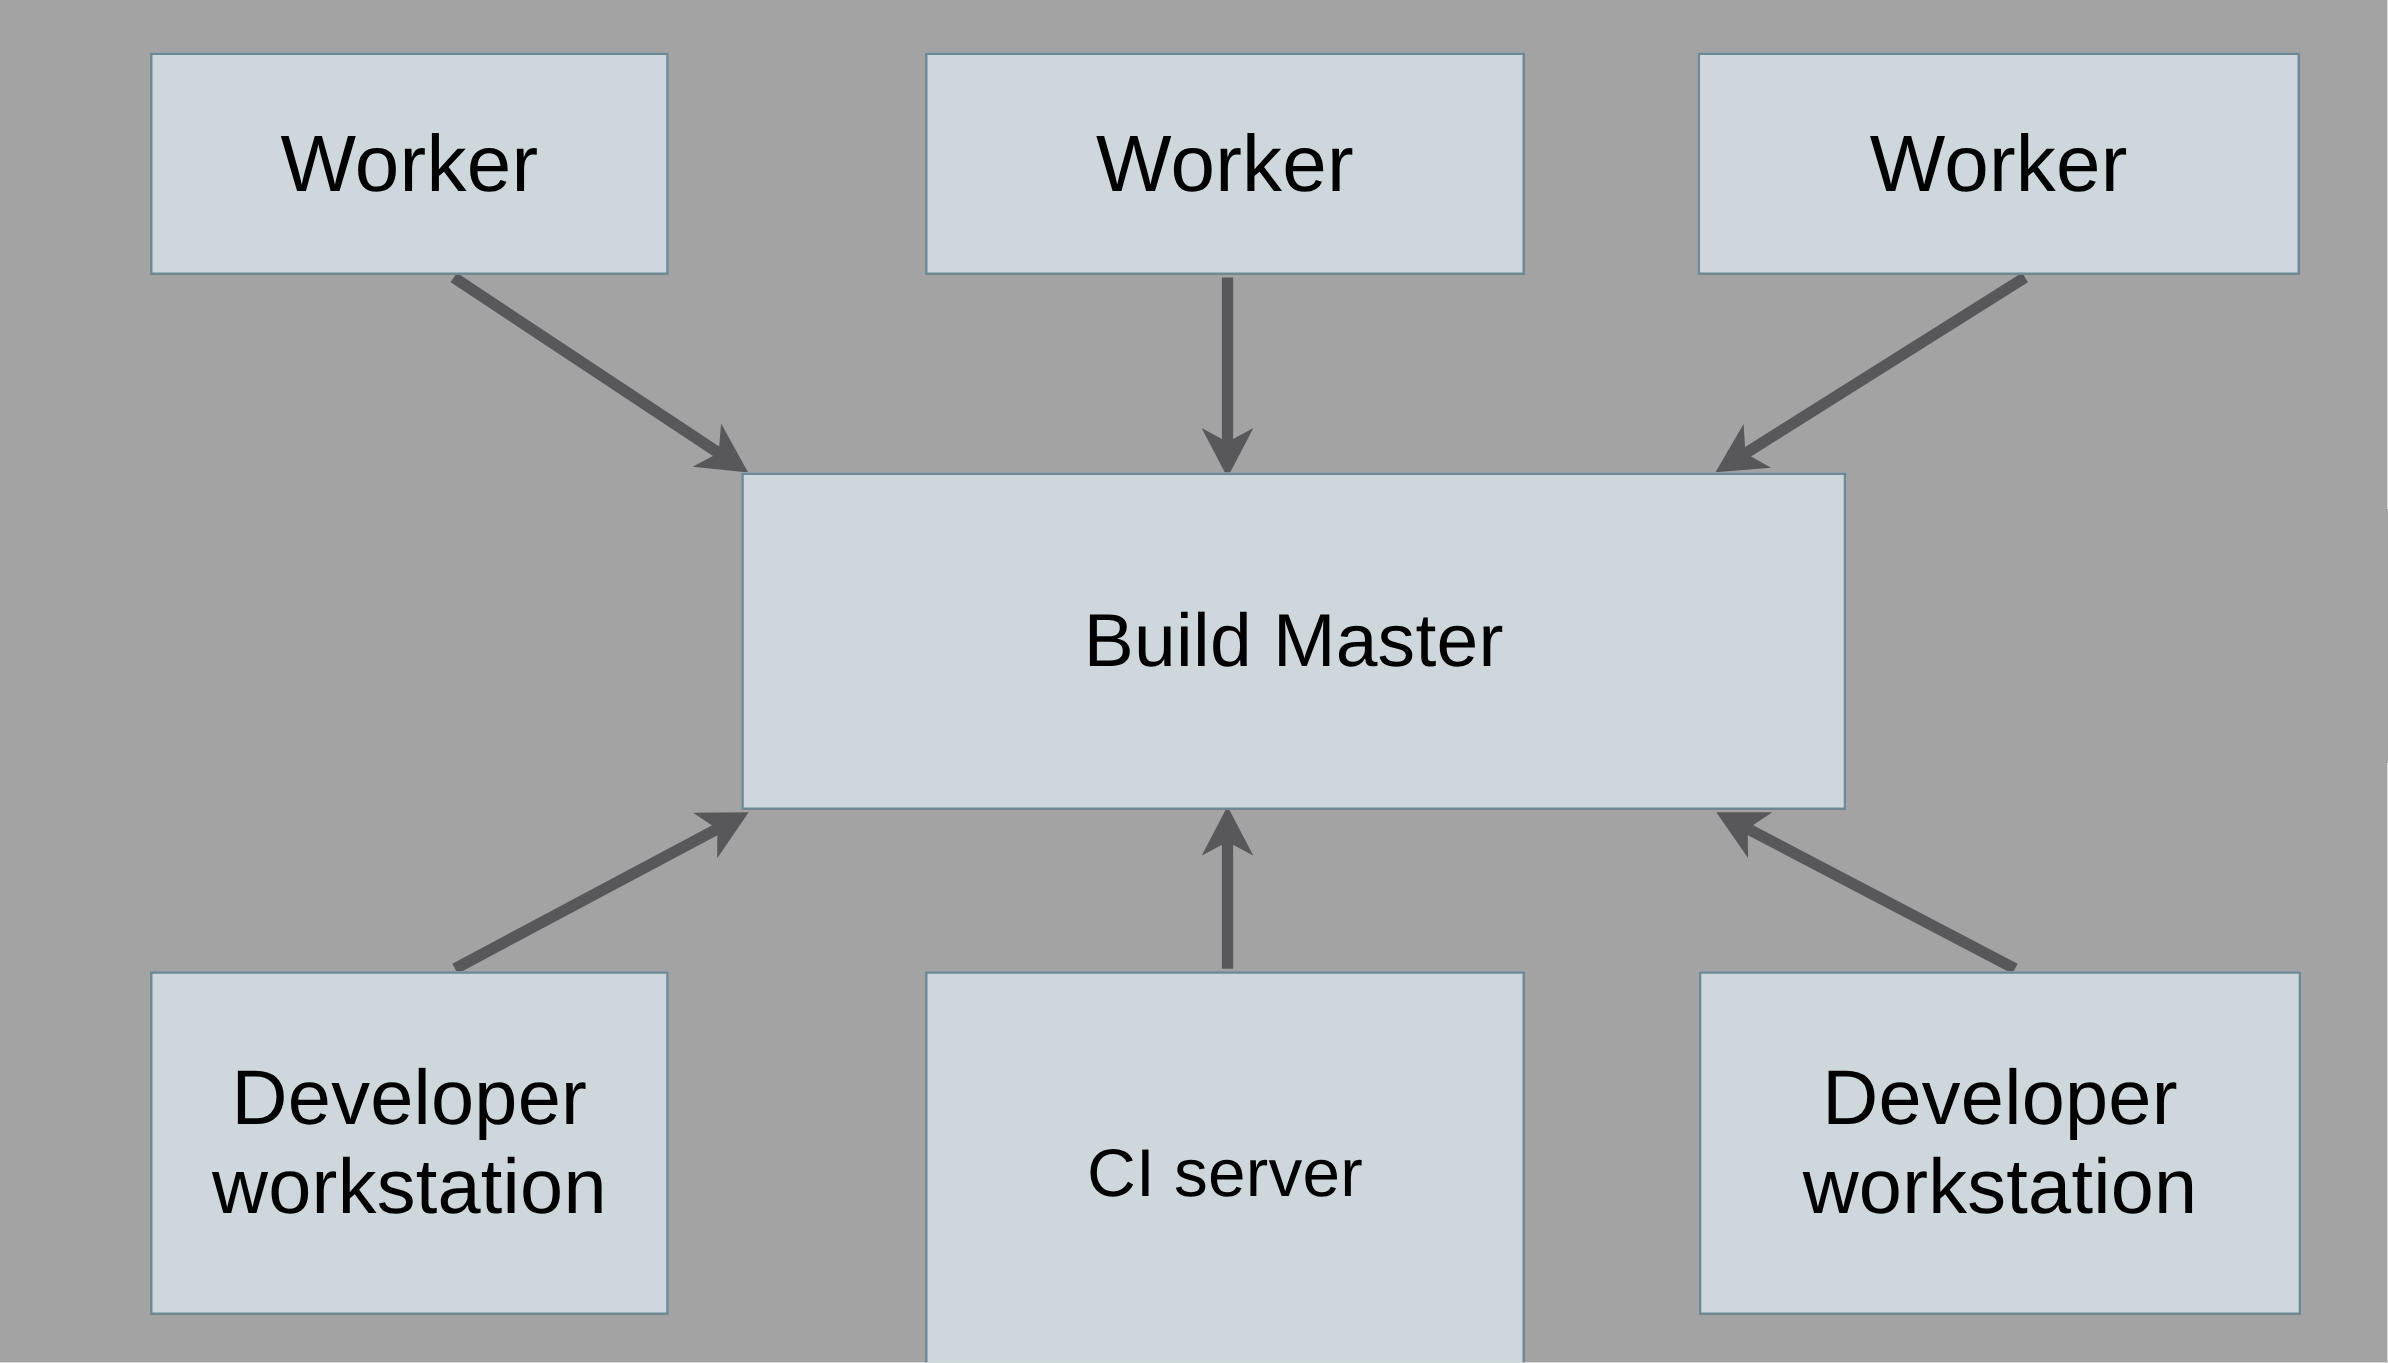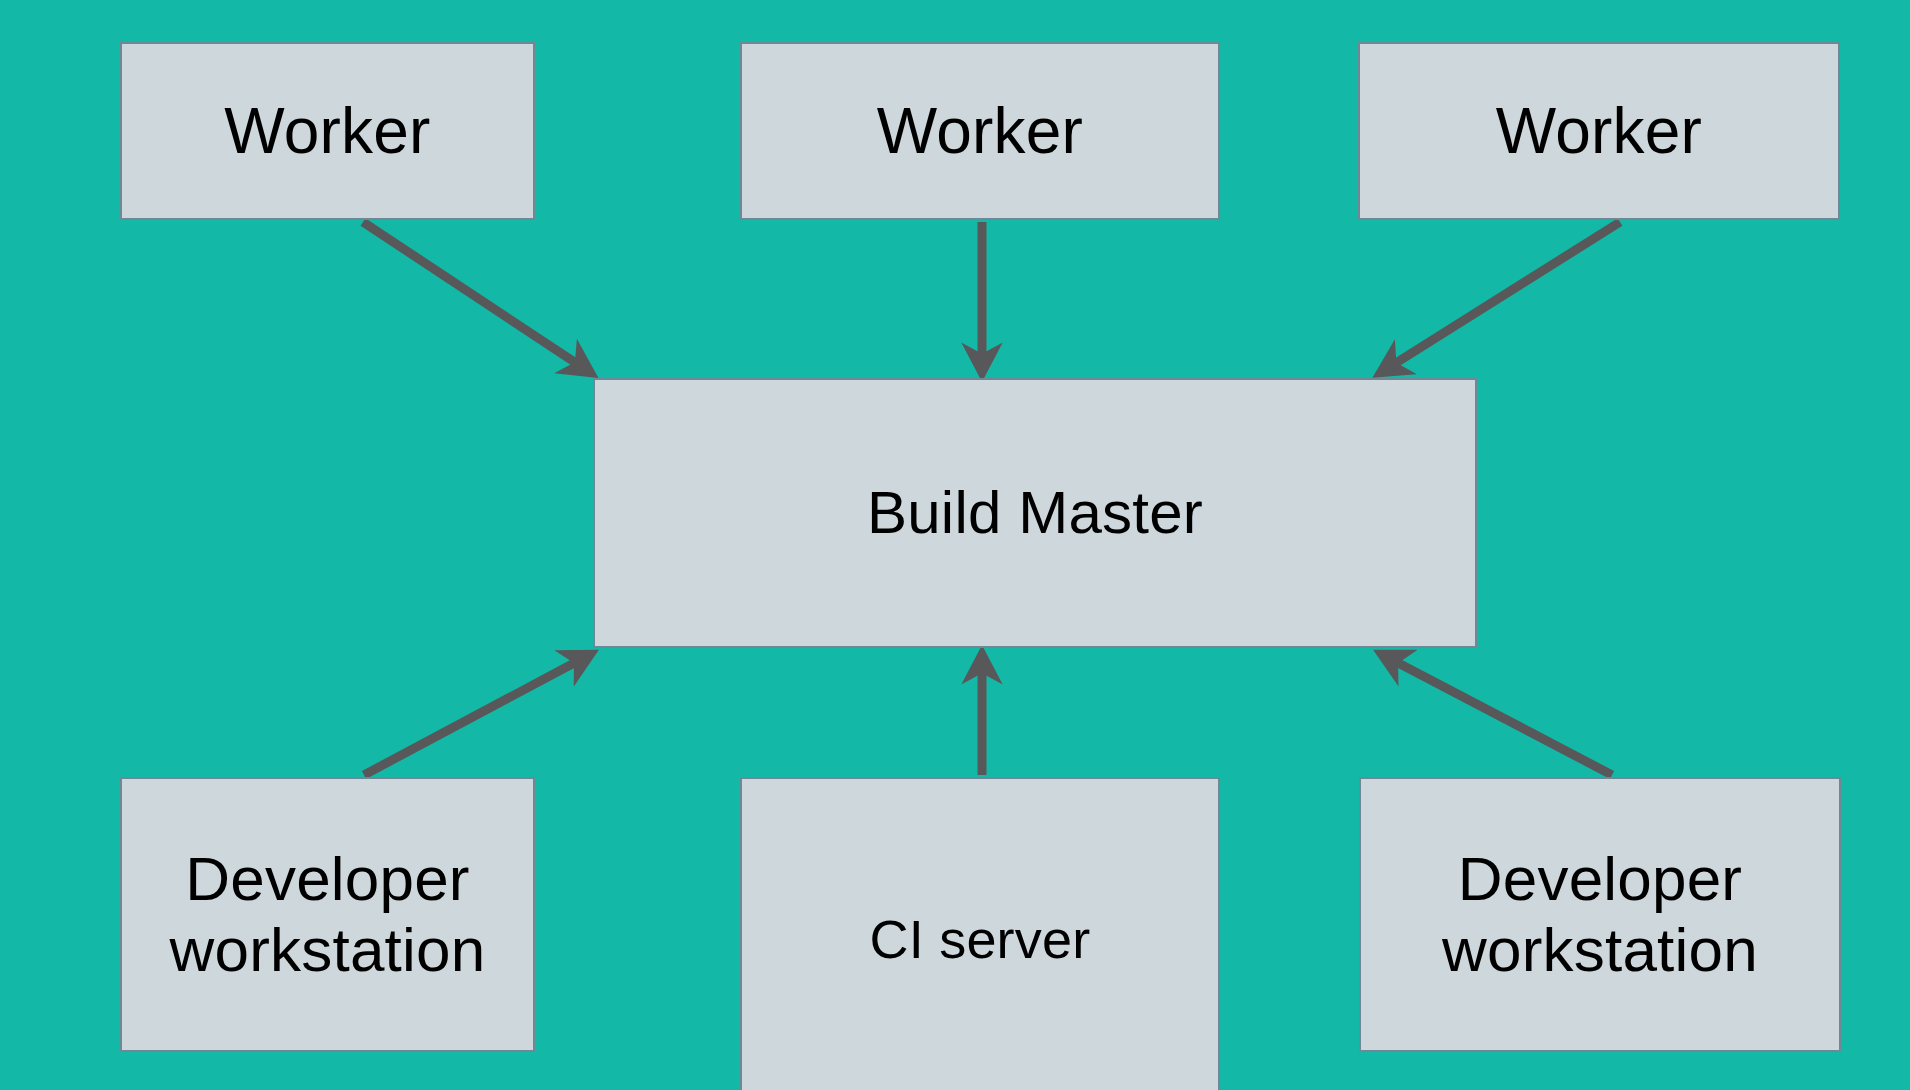--- a/index.html
+++ b/index.html
@@ -8,21 +8,21 @@
     padding: 0;
     background: #ffffff;
   }
   body {
     font-family: "Liberation Sans", sans-serif;
   }
   #diagram-canvas {
     position: relative;
     width: 1910px;
     height: 1090px;
-    background: #14b8a6;
+    background: #a3a3a3;
     overflow: hidden;
   }
   #arrow-layer {
     position: absolute;
     left: 0;
     top: 0;
     width: 1910px;
     height: 1090px;
     pointer-events: none;
   }

